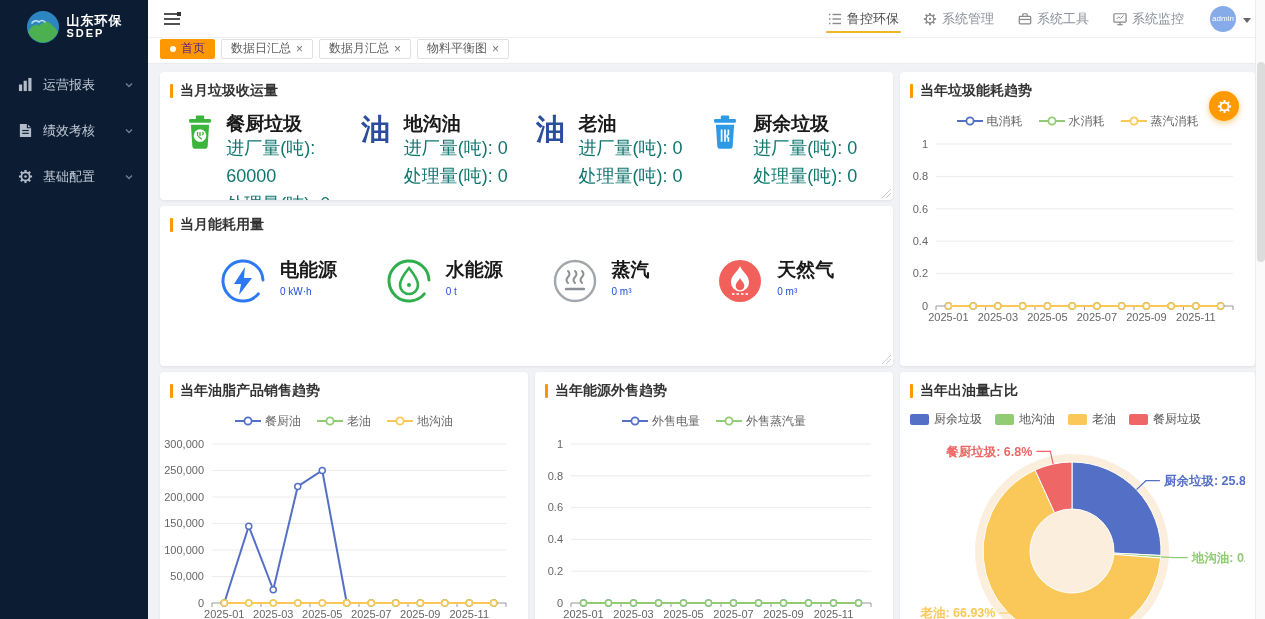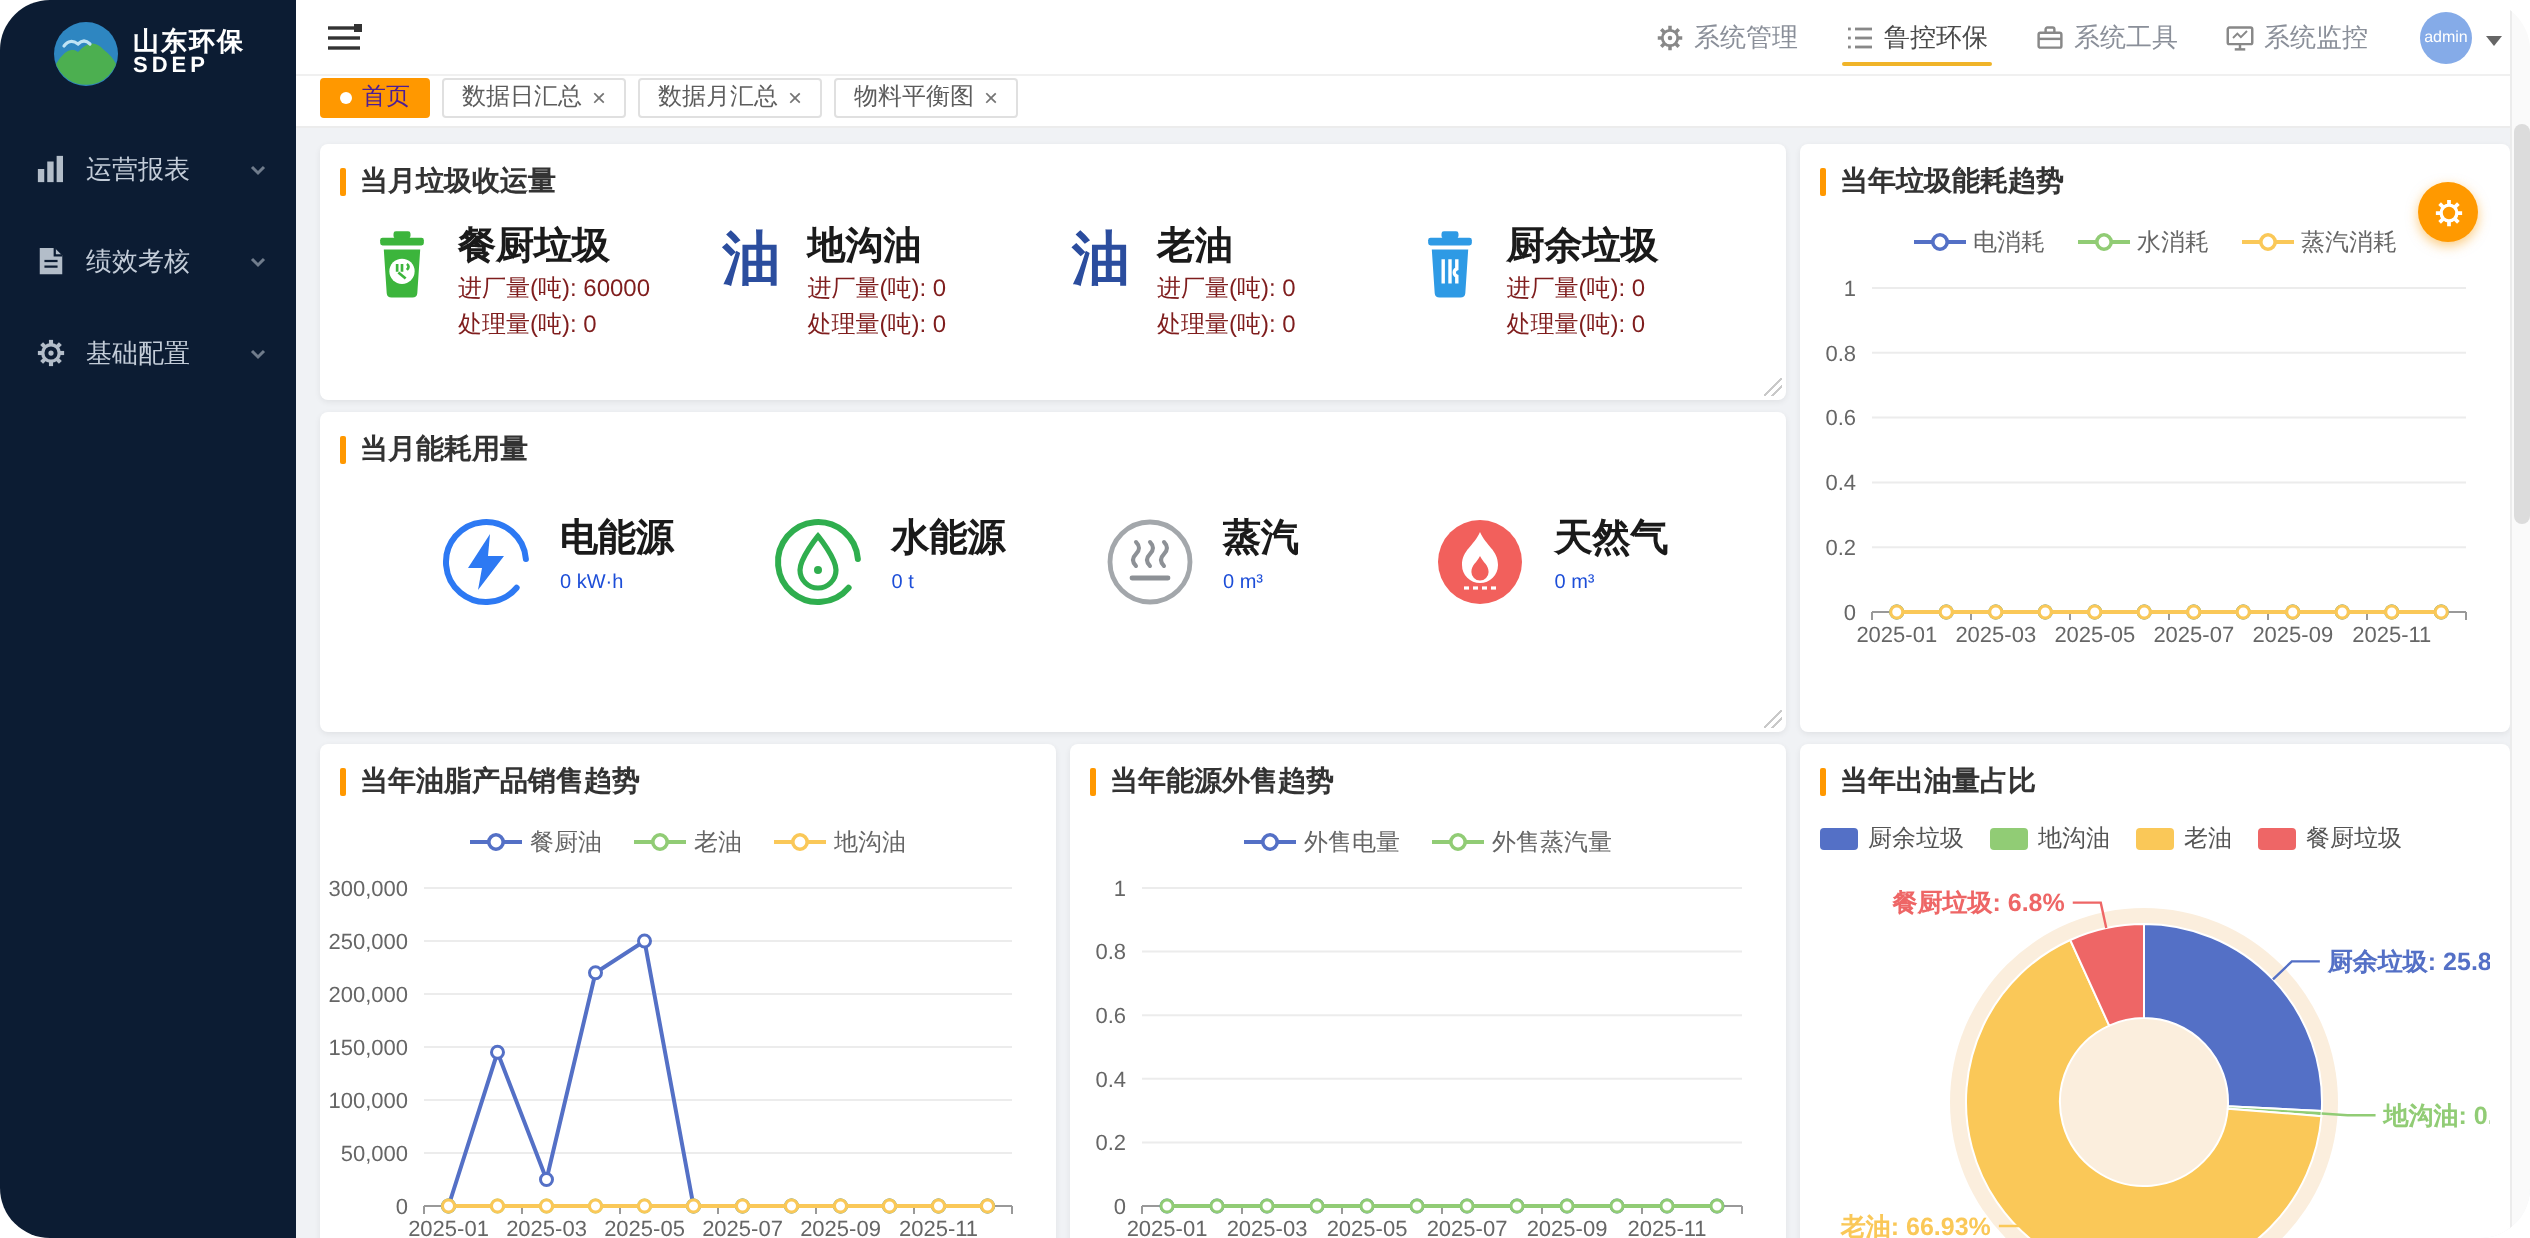--- a/index.html
+++ b/index.html
@@ -1,18 +1,18 @@
 <!DOCTYPE html>
 <html><head>
 <meta charset="utf-8">
 <style>
   * { margin:0; padding:0; box-sizing:border-box; }
   html,body { width:1265px; height:619px; overflow:hidden; background:#fff;
     font-family:"Liberation Sans","DejaVu Sans",sans-serif; }
-  .app { position:relative; width:1265px; height:619px; display:flex; overflow:hidden;border-radius:25px; }
+  .app { position:relative; width:1265px; height:619px; display:flex; overflow:hidden; }
 
   
   .sidebar { width:148px; min-width:148px; height:100%; background:#0c1c33; color:#c3ccd8; }
   .logo { height:54px; display:flex; align-items:center; justify-content:center; gap:7px; }
   .logo-circle { width:34px; height:34px; }
   .logo-text { line-height:1.05; color:#fff; }
   .logo-title { font-size:13px; font-weight:bold; letter-spacing:1px; }
   .logo-sub { font-size:11px; font-weight:bold; letter-spacing:2px; }
   .menu { padding-top:8px; }
   .menu-item { height:46px; display:flex; align-items:center; padding:0 14px 0 18px;
@@ -61,21 +61,21 @@
   .title-bar { width:3px; height:14px; background:#ff9800; border-radius:1px; }
   .card-title-text { font-size:14px; font-weight:bold; color:#333; }
   .resize-handle { position:absolute; right:2px; bottom:2px; width:9px; height:9px;
     background:linear-gradient(135deg,transparent 45%,#c9c9c9 45% 53%,transparent 53% 68%,#c9c9c9 68% 76%,transparent 76%); }
 
   
   .waste-row { display:flex; padding:13px 10px 0 24px; }
   .waste-item { flex:1; display:flex; gap:11px; }
   .wi-icon { width:34px; display:flex; justify-content:center; padding-top:2px; }
   .wi-name { font-size:19px; font-weight:bold; color:#1a1a1a; line-height:1.15; }
-  .wi-metric { font-size:12px; color:#7f1d1d; line-height:1.55; }
+  .wi-metric { font-size:18px; color:#0f766e; line-height:1.55; }
   .oil-char { font-size:29px; font-weight:bold; color:#2b4d9e; line-height:1; font-family:"DejaVu Sans",sans-serif; }
 
   .energy-row { display:flex; padding:24px 10px 0 60px; }
   .energy-item { flex:1; display:flex; gap:14px; align-items:flex-start; }
   .ei-icon { width:46px; height:46px; display:flex; align-items:center; justify-content:center; }
   .ei-name { font-size:19px; font-weight:bold; color:#1a1a1a; line-height:1.1; padding-top:2px; }
   .ei-value { font-size:10px; color:#1d4ed8; margin-top:5px; }
 
   
   .chart-legend { display:flex; justify-content:center; align-items:flex-end; gap:16px; margin-top:13px; }
@@ -173,47 +173,47 @@
         <svg width="18" height="14" viewBox="0 0 18 14">
           <g stroke="#333" stroke-width="1.7">
               <line x1="0" y1="2" x2="16" y2="2"></line>
               <line x1="0" y1="7" x2="16" y2="7"></line>
               <line x1="0" y1="12" x2="16" y2="12"></line>
             </g>
           <rect x="13" y="0" width="4" height="4" fill="#333"></rect>
         </svg>
       </span>
       <div class="topnav" id="topnav">
+          <div class="nav-item active">
+            <span class="nv-icon">
+              <svg width="14" height="14" viewBox="0 0 14 14" stroke="#888" stroke-width="1.4">
+                <line x1="4.5" y1="2.5" x2="13" y2="2.5"></line>
+                <line x1="4.5" y1="7" x2="13" y2="7"></line>
+                <line x1="4.5" y1="11.5" x2="13" y2="11.5"></line>
+                <line x1="1" y1="2.5" x2="2.4" y2="2.5"></line>
+                <line x1="1" y1="7" x2="2.4" y2="7"></line>
+                <line x1="1" y1="11.5" x2="2.4" y2="11.5"></line>
+              </svg>
+            </span>
+            <span>鲁控环保</span>
+          </div>
           <div class="nav-item">
             <span class="nv-icon">
               <svg width="14" height="14" viewBox="0 0 16 16">
                 <g stroke="#888" stroke-width="2">
                   <line x1="8" y1="1" x2="8" y2="15"></line>
                   <line x1="1" y1="8" x2="15" y2="8"></line>
                   <line x1="3" y1="3" x2="13" y2="13"></line>
                   <line x1="13" y1="3" x2="3" y2="13"></line>
                 </g>
                 <circle cx="8" cy="8" r="4.4" fill="#fff" stroke="#888" stroke-width="1.6"></circle>
                 <circle cx="8" cy="8" r="1.3" fill="#888"></circle>
               </svg>
             </span>
             <span>系统管理</span>
-          </div>
-          <div class="nav-item active">
-            <span class="nv-icon">
-              <svg width="14" height="14" viewBox="0 0 14 14" stroke="#888" stroke-width="1.4">
-                <line x1="4.5" y1="2.5" x2="13" y2="2.5"></line>
-                <line x1="4.5" y1="7" x2="13" y2="7"></line>
-                <line x1="4.5" y1="11.5" x2="13" y2="11.5"></line>
-                <line x1="1" y1="2.5" x2="2.4" y2="2.5"></line>
-                <line x1="1" y1="7" x2="2.4" y2="7"></line>
-                <line x1="1" y1="11.5" x2="2.4" y2="11.5"></line>
-              </svg>
-            </span>
-            <span>鲁控环保</span>
           </div>
           <div class="nav-item">
             <span class="nv-icon">
               <svg width="14" height="14" viewBox="0 0 16 16" fill="none" stroke="#888" stroke-width="1.4">
                 <rect x="1.5" y="5" width="13" height="8.5" rx="1"></rect>
                 <path d="M5.5 5 V3 a1 1 0 0 1 1-1 h3 a1 1 0 0 1 1 1 V5"></path>
                 <line x1="1.5" y1="8.5" x2="14.5" y2="8.5"></line>
               </svg>
             </span>
             <span>系统工具</span>

